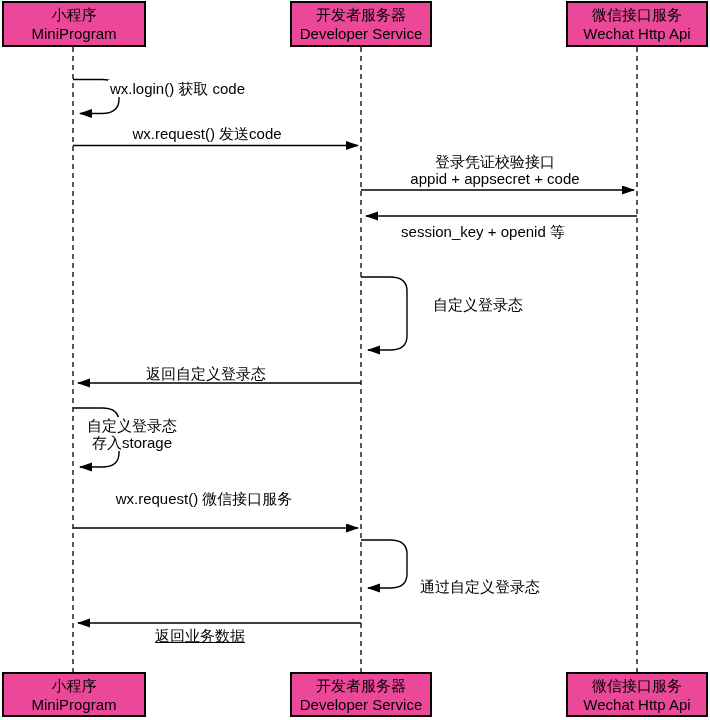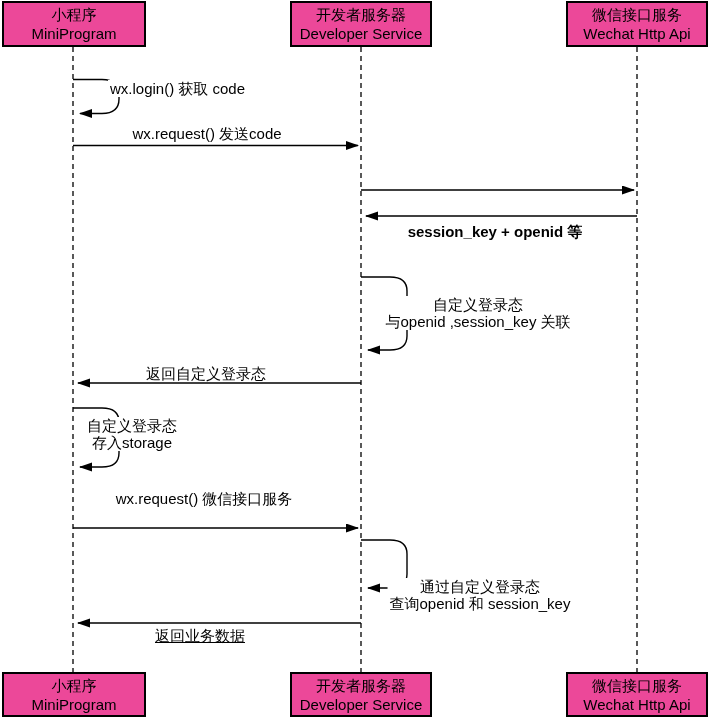--- a/index.html
+++ b/index.html
@@ -107,45 +107,47 @@
   </div>
 
   <div class="msg-label" style="left:108px; top:80px; text-align:left;">
     <div>wx.login() 获取 code</div>
   </div>
 
   <div class="msg-label center" style="left:207px; top:125px;">
     <div>wx.request() 发送code</div>
   </div>
 
+  <div class="msg-label center" style="left:495px; top:153px;">
+    <div>登录凭证校验接口</div>
+    <div>appid + appsecret + code</div>
+  </div>
 
-  <div class="msg-label center" style="left:495px; top:223px;font-weight:bold;">
+  <div class="msg-label center" style="left:483px; top:223px;">
     <div>session_key + openid 等</div>
   </div>
 
   <div class="msg-label center" style="left:478px; top:296px;">
     <div>自定义登录态</div>
-    <div>与openid ,session_key 关联</div>
   </div>
 
   <div class="msg-label center" style="left:206px; top:365px;">
     <div>返回自定义登录态</div>
   </div>
 
   <div class="msg-label center" style="left:132px; top:417px;">
     <div>自定义登录态</div>
     <div>存入storage</div>
   </div>
 
   <div class="msg-label center" style="left:204px; top:490px;">
     <div>wx.request() 微信接口服务</div>
   </div>
 
   <div class="msg-label center" style="left:480px; top:550px;margin-top:28px;">
     <div>通过自定义登录态</div>
-    <div>查询openid 和 session_key</div>
   </div>
 
   <div class="msg-label center" style="left:200px; top:627px;text-decoration:underline;">
     <div>返回业务数据</div>
   </div>
 
 </div>
 
 </body></html>

